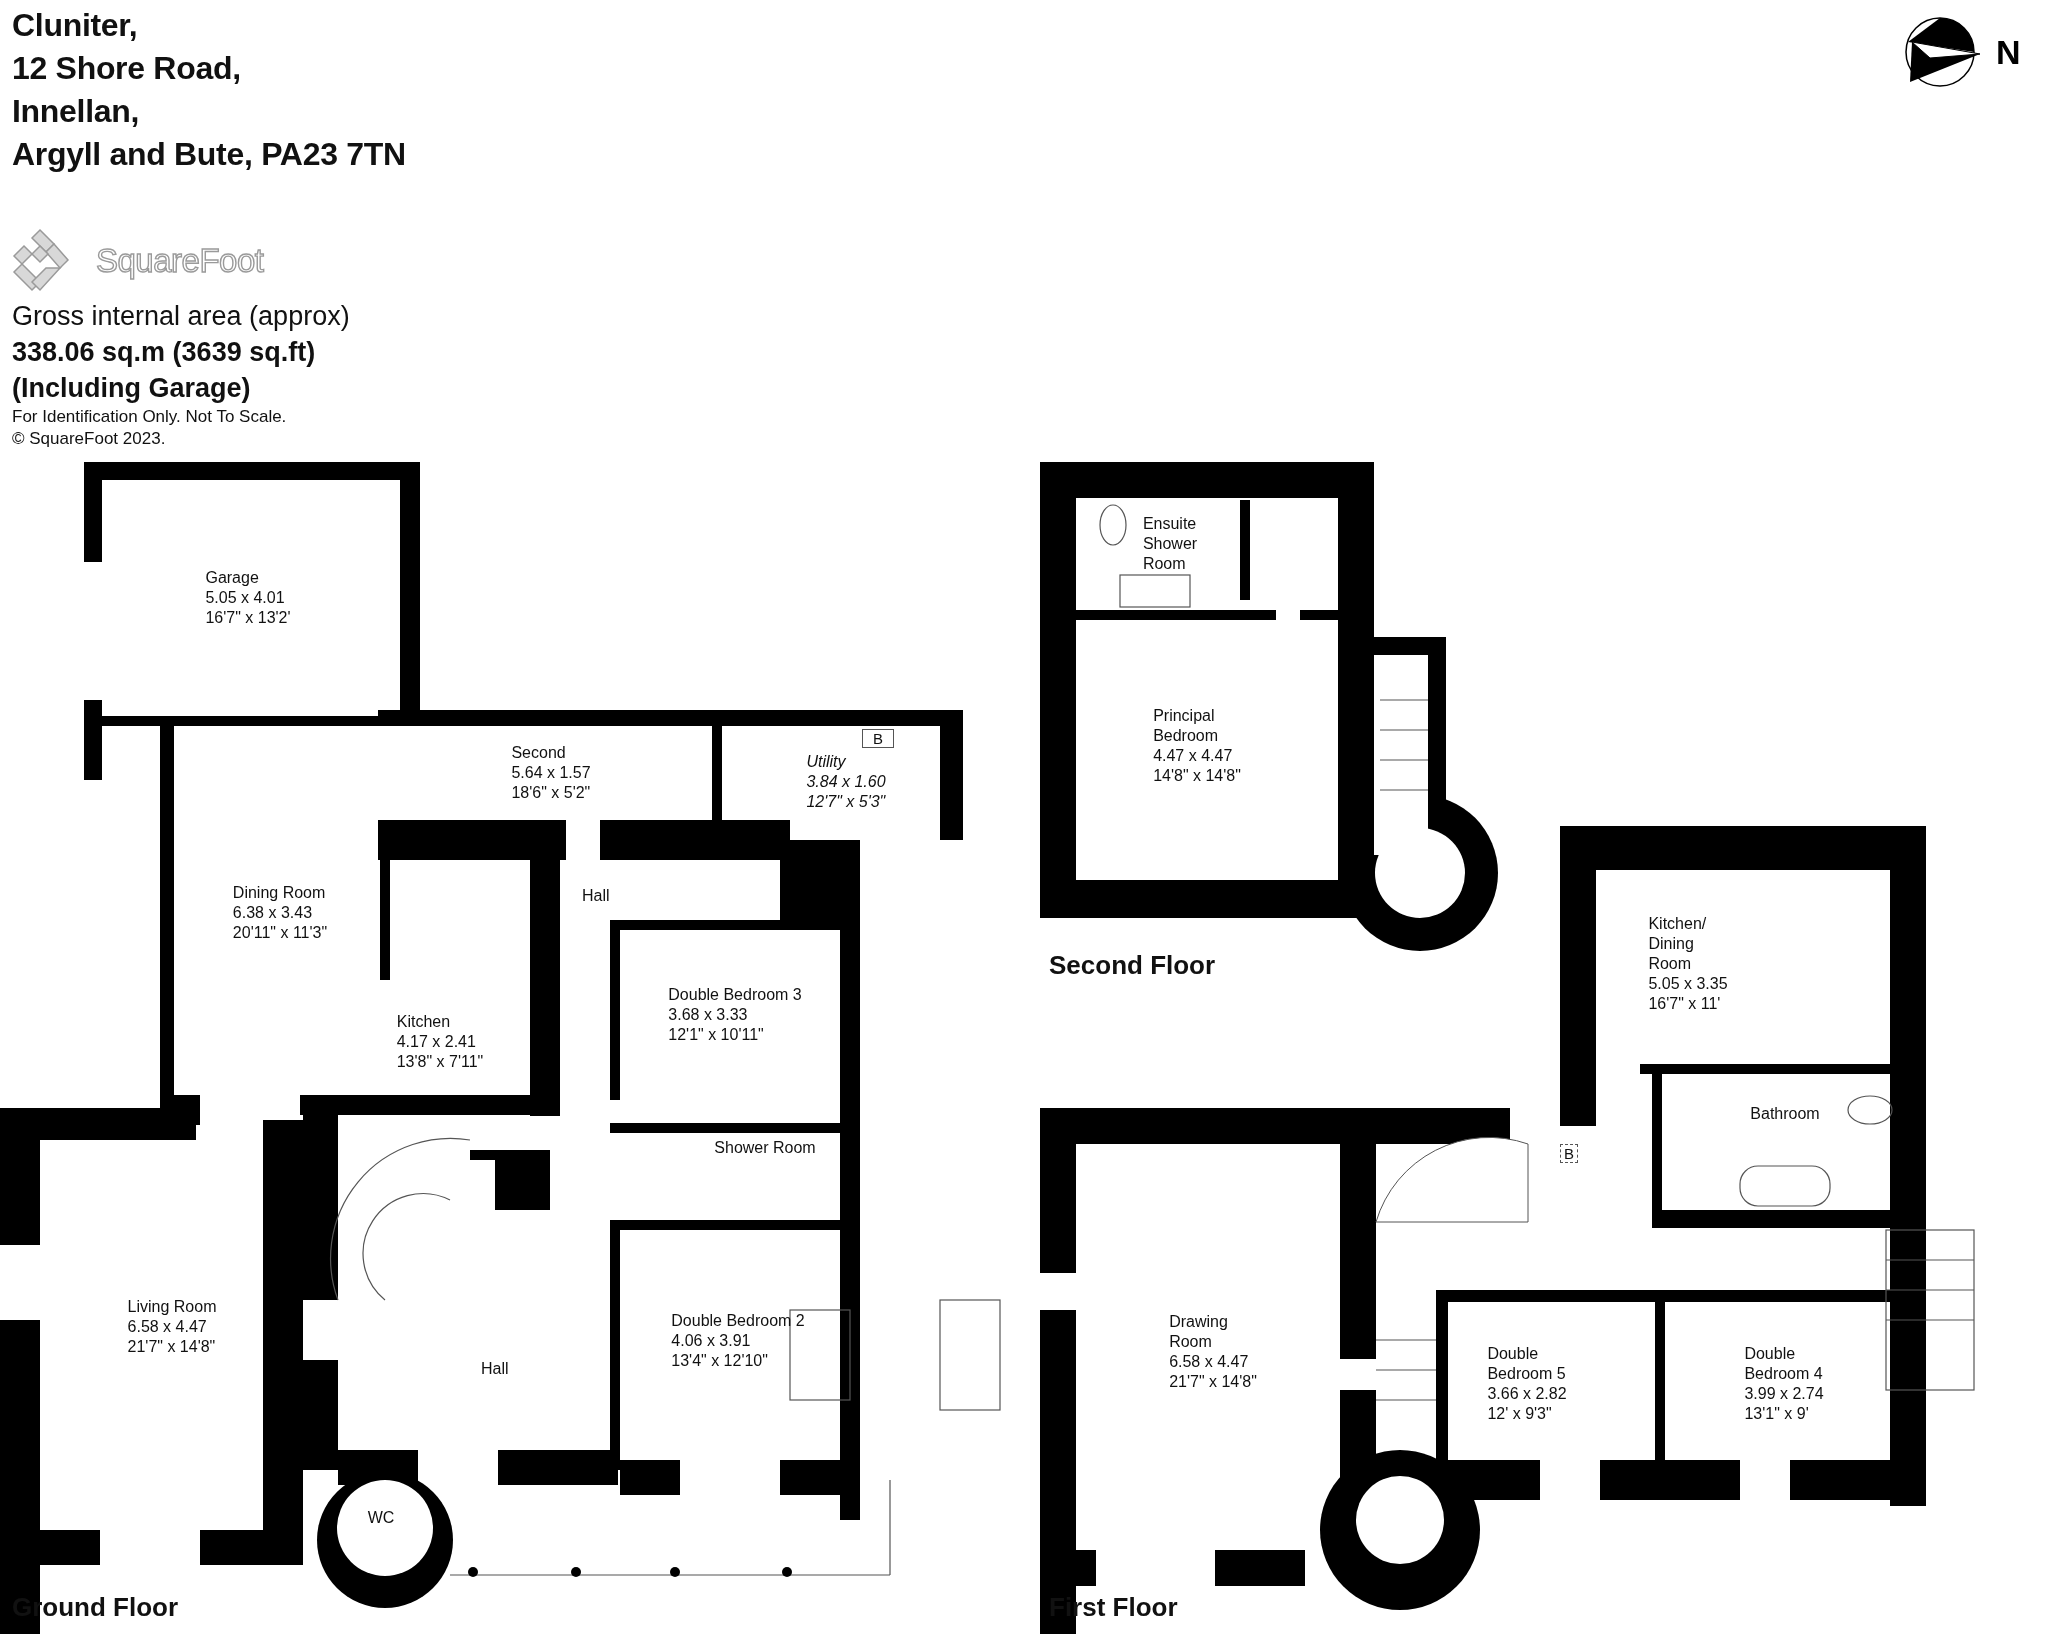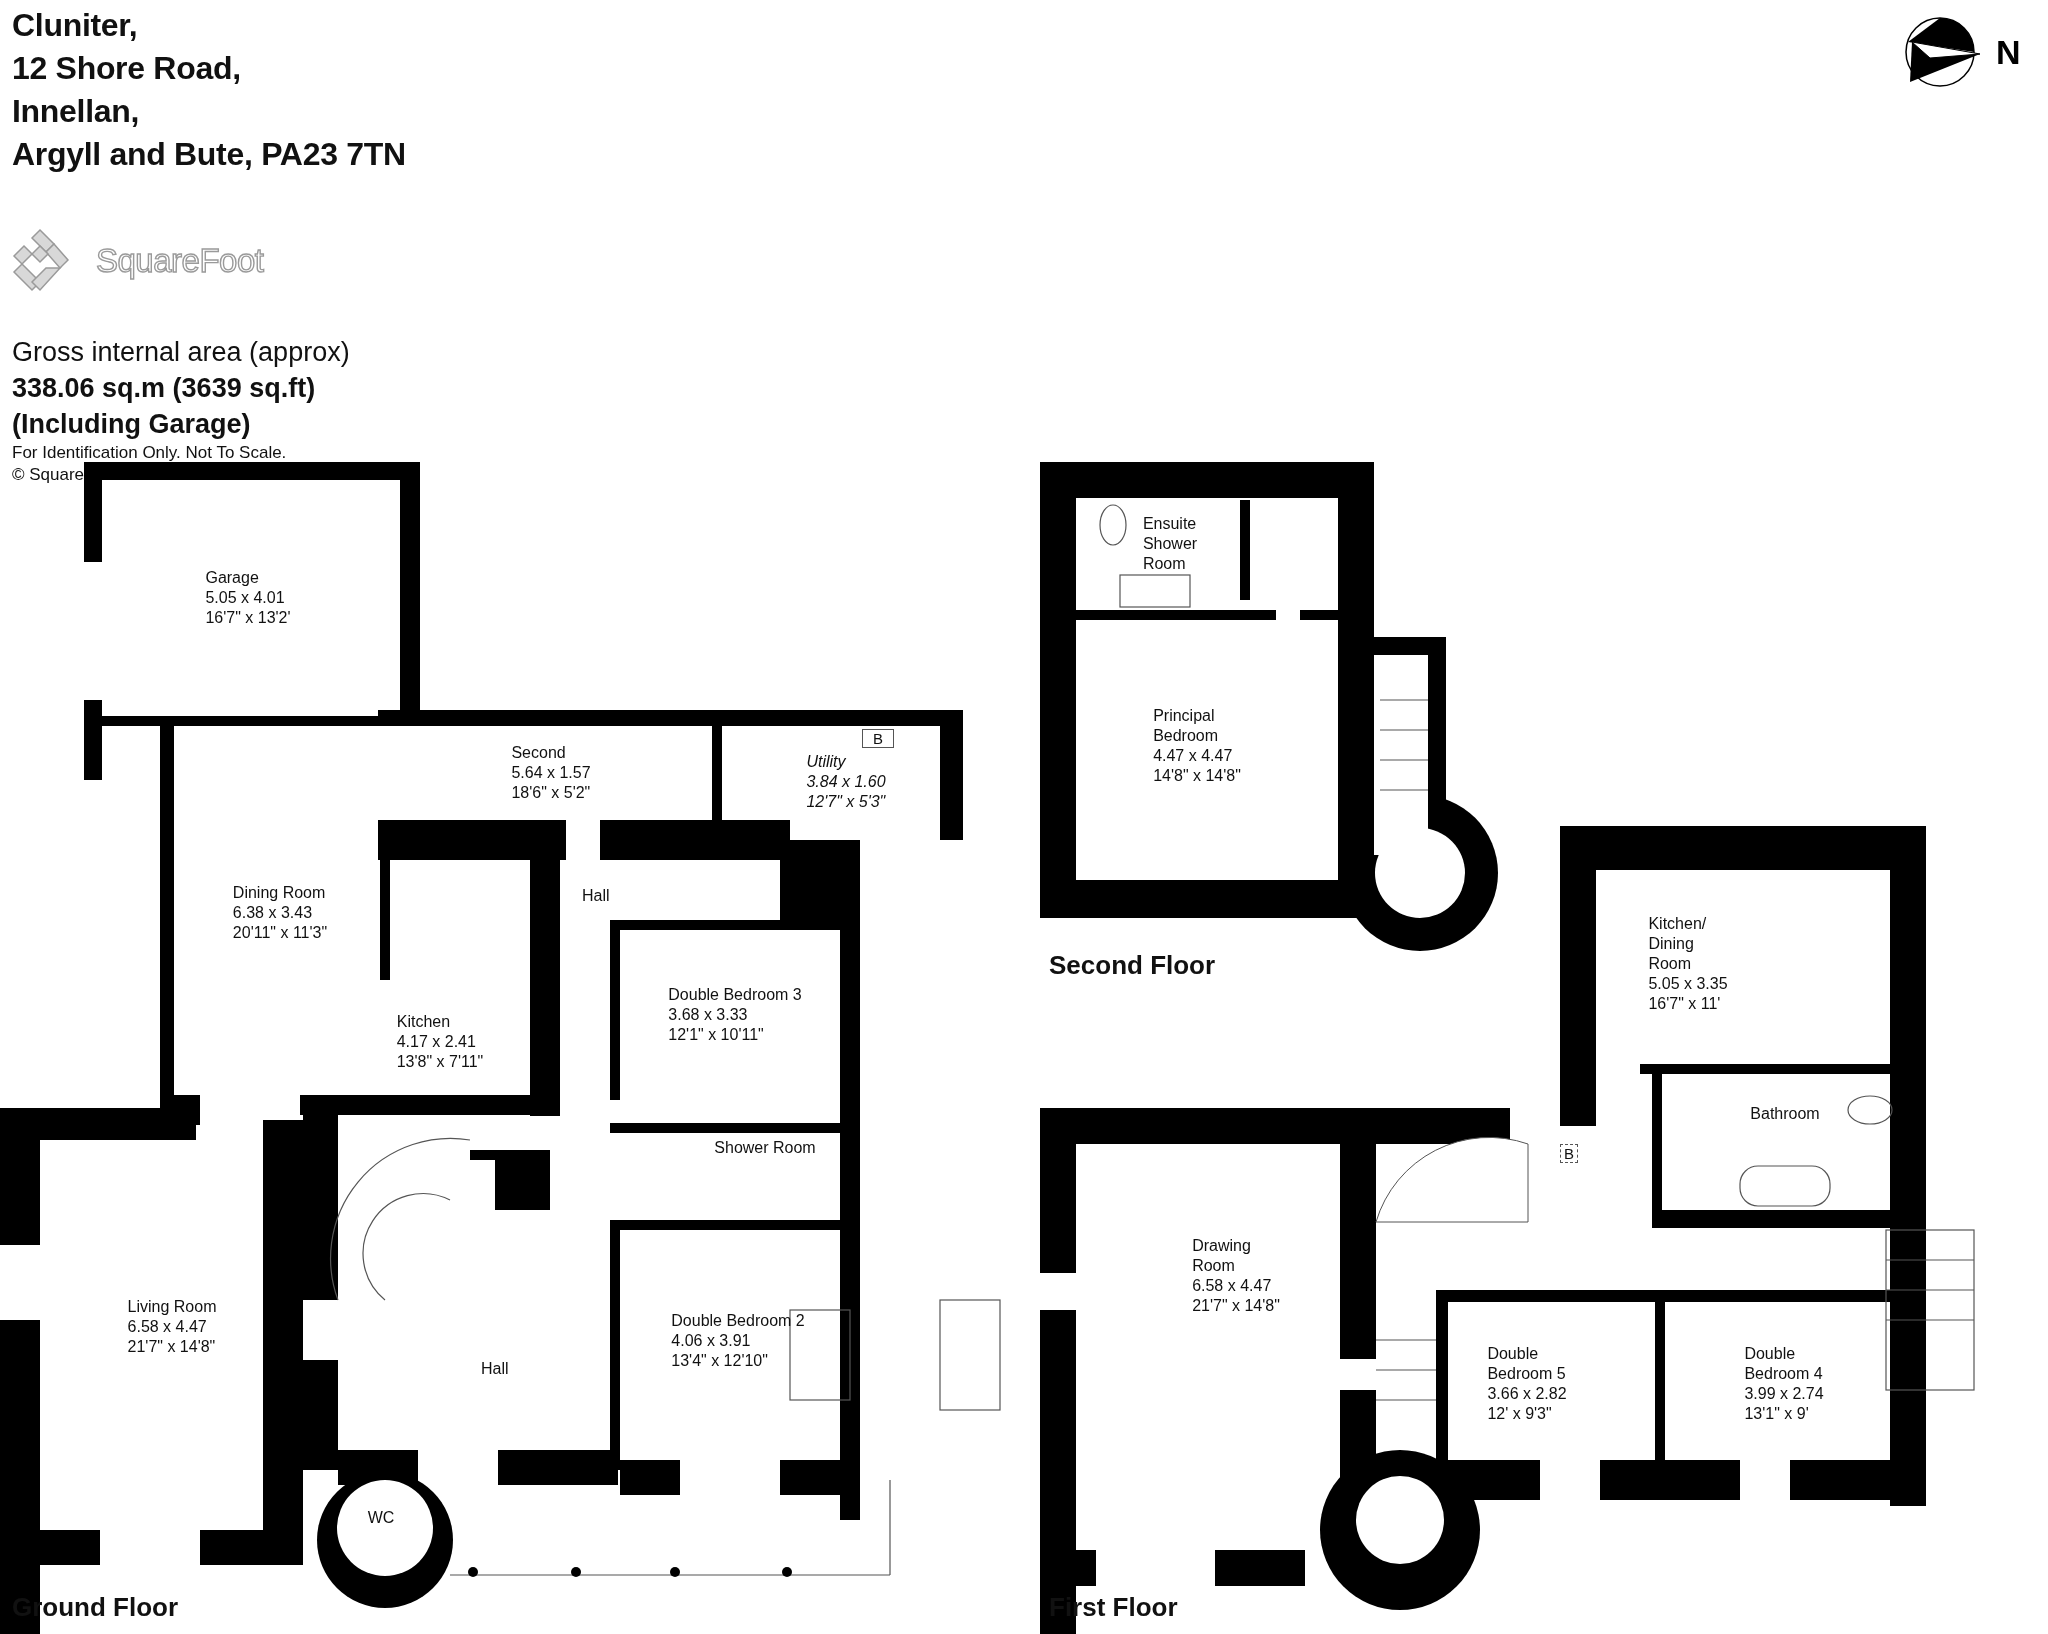--- a/index.html
+++ b/index.html
@@ -1,21 +1,21 @@
 <!DOCTYPE html>
 <html><head>
 <meta charset="utf-8">
 <style>
   html, body { margin:0; padding:0; background:#ffffff; }
   body { width:2048px; height:1634px; position:relative; overflow:hidden; font-family:"Liberation Sans", sans-serif; color:#111; }
   .addr { position:absolute; left:12px; top:4px; }
   .addr div { font-weight:bold; font-size:32px; line-height:43px; letter-spacing:-0.3px; }
   .logo { position:absolute; left:10px; top:228px; display:flex; align-items:center; }
   .logo-text { font-size:33px; color:#fff; -webkit-text-stroke:1.4px #9a9a9a; margin-left:26px; letter-spacing:-0.5px; }
-  .area { position:absolute; left:12px; top:298px;margin-top:36px; }
+  .area { position:absolute; left:12px; top:298px; }
   .area .l1 { font-size:27px; line-height:36px; }
   .area .l2, .area .l3 { font-size:27px; font-weight:bold; line-height:36px; }
   .area .l4, .area .l5 { font-size:17px; line-height:22px; }
   .compass { position:absolute; left:1900px; top:12px; }
   .floor-label { position:absolute; font-weight:bold; font-size:26px; }
   svg.plan { position:absolute; left:0; top:0; }
   .room-lbl { position:absolute; text-align:left; font-size:16px; line-height:20px; transform:translateX(-50%); white-space:nowrap; }
   .hall-lbl { position:absolute; font-size:16px; }
 </style>
 </head>
@@ -257,21 +257,21 @@
 <div class="room-lbl" style="left:1688px;top:914px;">
   <div>Kitchen/</div>
     <div>Dining</div>
     <div>Room</div>
   <div>5.05 x 3.35</div>
   <div>16'7" x 11'</div>
 </div>
 <div class="room-lbl" style="left:1785px;top:1104px;">
   <div>Bathroom</div>
 </div>
-<div class="room-lbl" style="left:1213px;top:1236px;margin-left:23px;">
+<div class="room-lbl" style="left:1213px;top:1312px;">
   <div>Drawing</div>
     <div>Room</div>
   <div>6.58 x 4.47</div>
   <div>21'7" x 14'8"</div>
 </div>
 <div class="room-lbl" style="left:1527px;top:1344px;">
   <div>Double</div>
     <div>Bedroom 5</div>
   <div>3.66 x 2.82</div>
   <div>12' x 9'3"</div>

